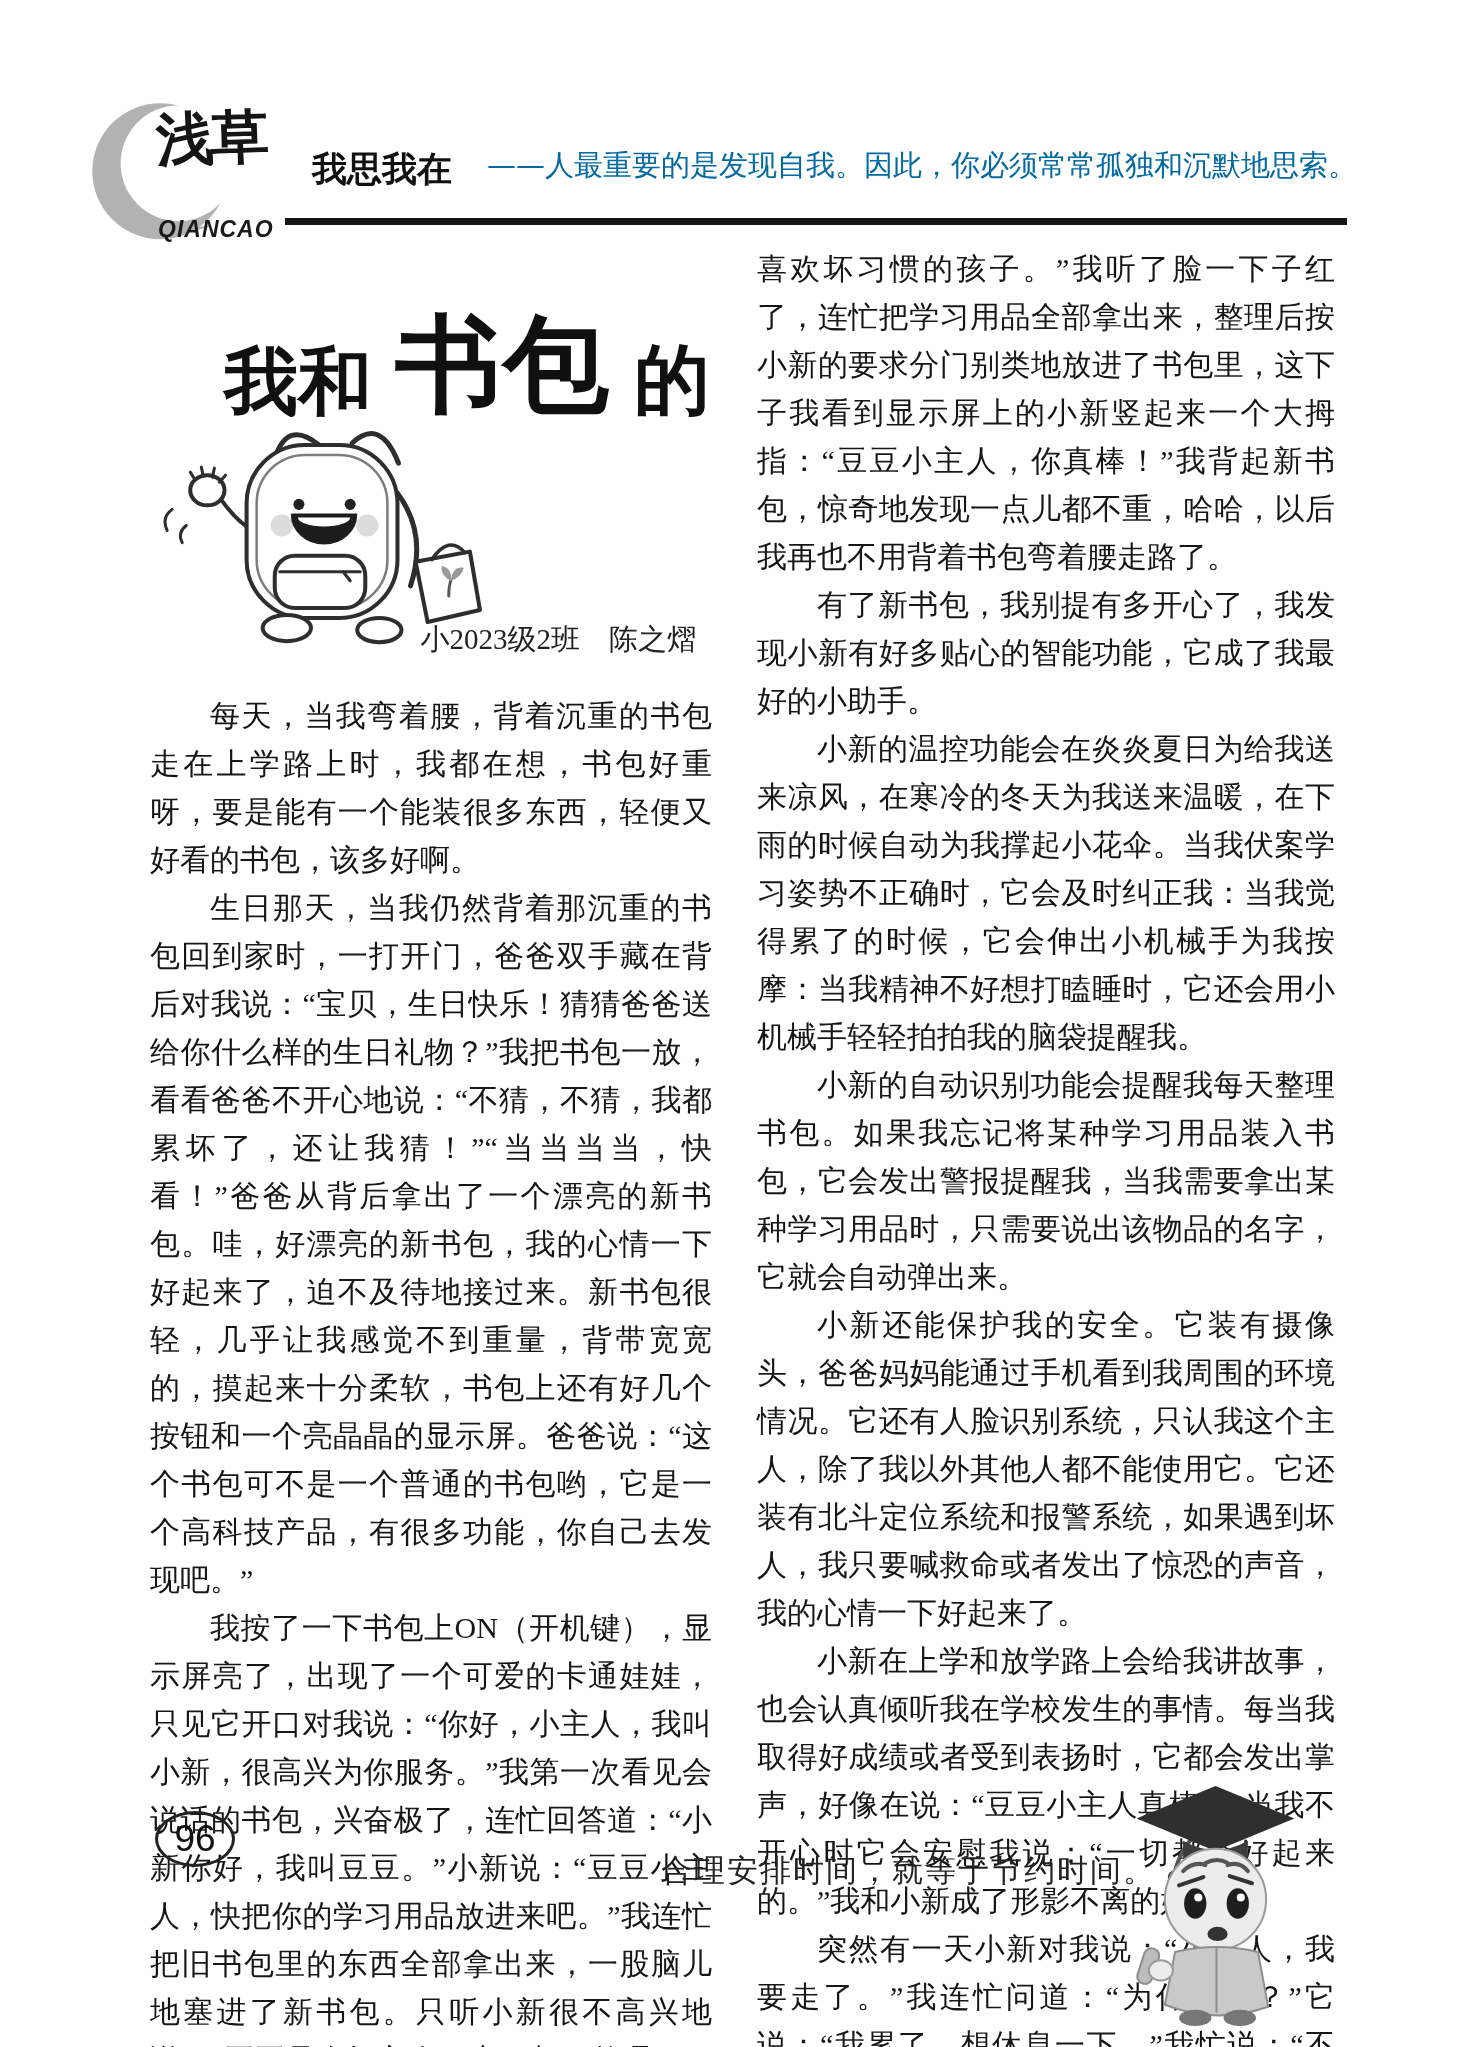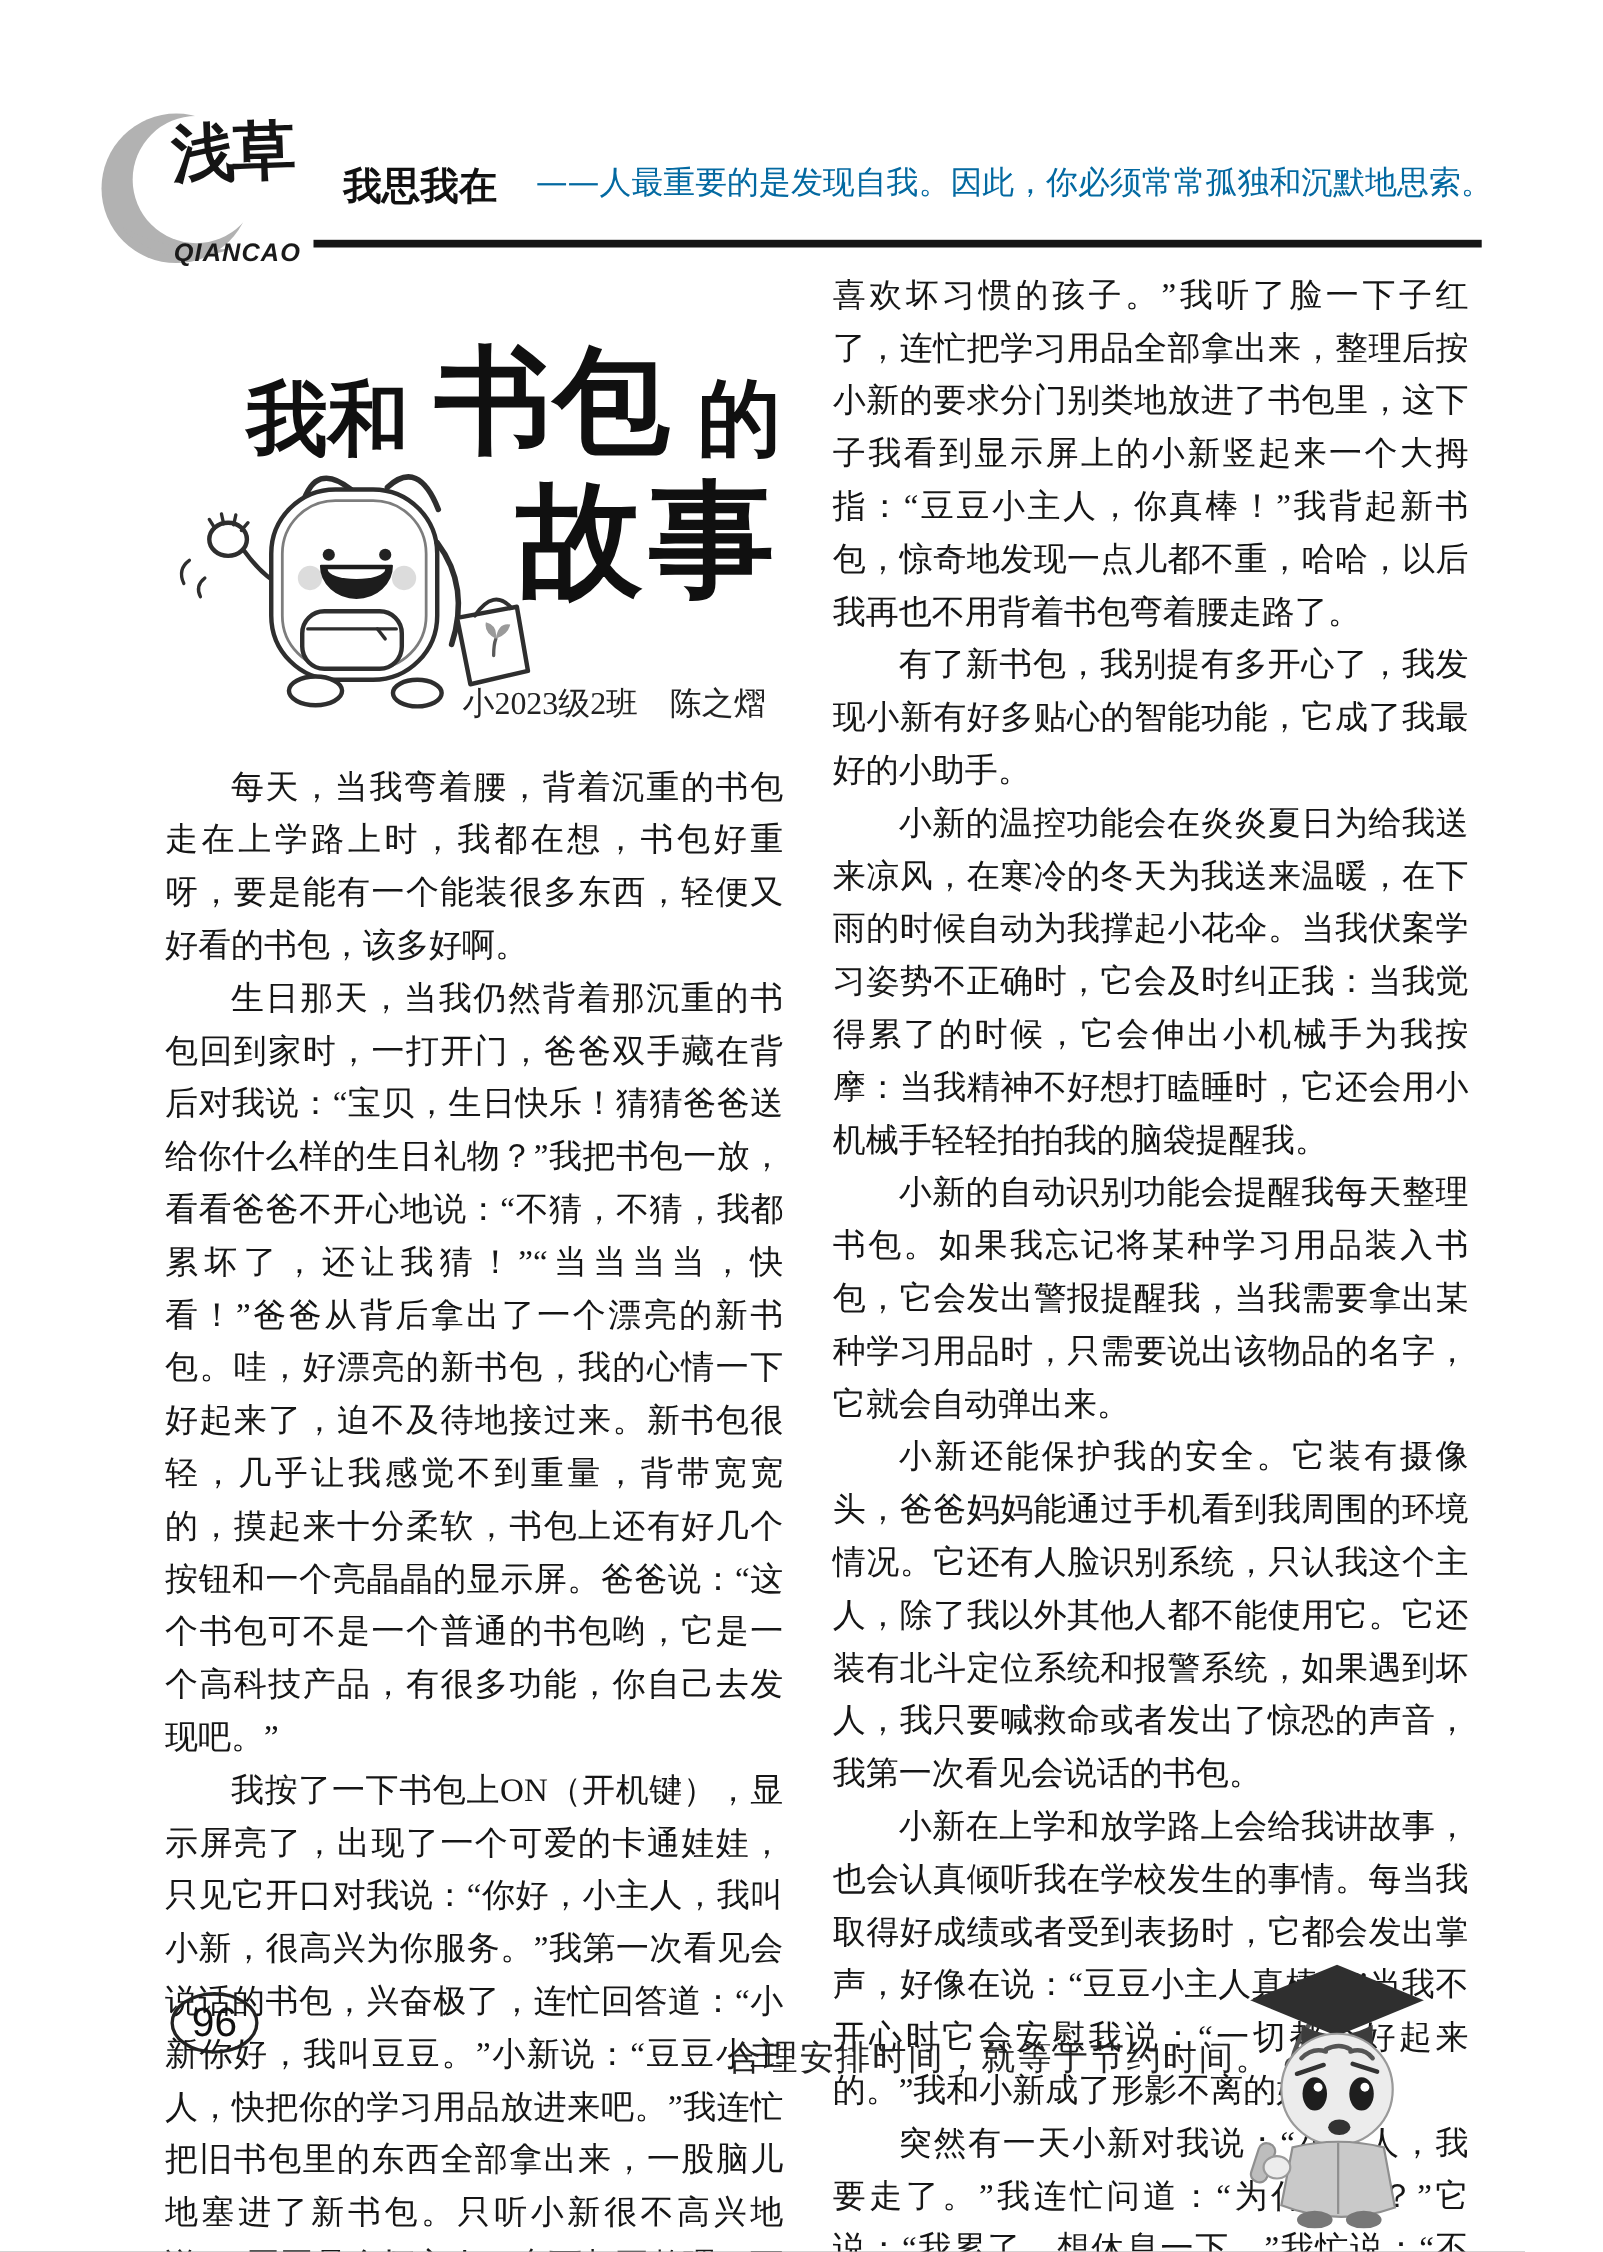--- a/index.html
+++ b/index.html
@@ -91,21 +91,20 @@
     <span class="tl-body">——人最重要的是发现自我。因此，你必须常常孤独和沉默地思索。</span>
   </div>
 
   <div class="header-rule"></div>
 
   <div class="title-line1">
     <span class="tseg-a">我和</span>
     <span class="tseg-b">书包</span>
     <span class="tseg-c">的</span>
   </div>
-  <div class="title-line2">故事</div>
 
   <svg class="backpack-illo" viewBox="0 0 340 235" aria-hidden="true">
     <g stroke="#2e2e2e" stroke-width="4" fill="#ffffff" stroke-linecap="round" stroke-linejoin="round">
       <path d="M26,96 q-11,8 -5,21" fill="none" stroke-width="3"></path>
       <path d="M40,112 q-9,7 -4,17" fill="none" stroke-width="3"></path>
       <path d="M76,88 Q92,110 108,118" fill="none"></path>
       <ellipse cx="61" cy="77" rx="17" ry="15"></ellipse>
       <path d="M49,67 l-5,-8 M57,63 l-2,-9 M66,64 l2,-9 M73,69 l6,-7" stroke-width="3" fill="none"></path>
       <path d="M128,46 Q140,6 172,32" fill="none" stroke-width="5"></path>
       <path d="M205,30 Q233,4 251,50" fill="none" stroke-width="5"></path>
@@ -136,21 +135,21 @@
     <p>每天，当我弯着腰，背着沉重的书包走在上学路上时，我都在想，书包好重呀，要是能有一个能装很多东西，轻便又好看的书包，该多好啊。</p>
     <p>生日那天，当我仍然背着那沉重的书包回到家时，一打开门，爸爸双手藏在背后对我说：“宝贝，生日快乐！猜猜爸爸送给你什么样的生日礼物？”我把书包一放，看看爸爸不开心地说：“不猜，不猜，我都累坏了，还让我猜！”“当当当当，快看！”爸爸从背后拿出了一个漂亮的新书包。哇，好漂亮的新书包，我的心情一下好起来了，迫不及待地接过来。新书包很轻，几乎让我感觉不到重量，背带宽宽的，摸起来十分柔软，书包上还有好几个按钮和一个亮晶晶的显示屏。爸爸说：“这个书包可不是一个普通的书包哟，它是一个高科技产品，有很多功能，你自己去发现吧。”</p>
     <p>我按了一下书包上ON（开机键），显示屏亮了，出现了一个可爱的卡通娃娃，只见它开口对我说：“你好，小主人，我叫小新，很高兴为你服务。”我第一次看见会说话的书包，兴奋极了，连忙回答道：“小新你好，我叫豆豆。”小新说：“豆豆小主人，快把你的学习用品放进来吧。”我连忙把旧书包里的东西全部拿出来，一股脑儿地塞进了新书包。只听小新很不高兴地说：“豆豆是个坏主人，东西都不整理一下就放进来了，小新不开心，小新不</p>
   </div>
 
   <div class="col col-right">
     <p class="no-indent">喜欢坏习惯的孩子。”我听了脸一下子红了，连忙把学习用品全部拿出来，整理后按小新的要求分门别类地放进了书包里，这下子我看到显示屏上的小新竖起来一个大拇指：“豆豆小主人，你真棒！”我背起新书包，惊奇地发现一点儿都不重，哈哈，以后我再也不用背着书包弯着腰走路了。</p>
     <p>有了新书包，我别提有多开心了，我发现小新有好多贴心的智能功能，它成了我最好的小助手。</p>
     <p>小新的温控功能会在炎炎夏日为给我送来凉风，在寒冷的冬天为我送来温暖，在下雨的时候自动为我撑起小花伞。当我伏案学习姿势不正确时，它会及时纠正我：当我觉得累了的时候，它会伸出小机械手为我按摩：当我精神不好想打瞌睡时，它还会用小机械手轻轻拍拍我的脑袋提醒我。</p>
     <p>小新的自动识别功能会提醒我每天整理书包。如果我忘记将某种学习用品装入书包，它会发出警报提醒我，当我需要拿出某种学习用品时，只需要说出该物品的名字，它就会自动弹出来。</p>
-    <p>小新还能保护我的安全。它装有摄像头，爸爸妈妈能通过手机看到我周围的环境情况。它还有人脸识别系统，只认我这个主人，除了我以外其他人都不能使用它。它还装有北斗定位系统和报警系统，如果遇到坏人，我只要喊救命或者发出了惊恐的声音，我第一次看见会说话的书包。</p>
+    <p>小新还能保护我的安全。它装有摄像头，爸爸妈妈能通过手机看到我周围的环境情况。它还有人脸识别系统，只认我这个主人，除了我以外其他人都不能使用它。它还装有北斗定位系统和报警系统，如果遇到坏人，我只要喊救命或者发出了惊恐的声音，我的心情一下好起来了。</p>
     <p>小新在上学和放学路上会给我讲故事，也会认真倾听我在学校发生的事情。每当我取得好成绩或者受到表扬时，它都会发出掌声，好像在说：“豆豆小主人真棒！”当我不开心时它会安慰我说：“一切都会好起来的。”我和小新成了形影不离的好朋友。</p>
     <p>突然有一天小新对我说：“小主人，我要走了。”我连忙问道：“为什么呀？”它说：“我累了，想休息一下。”我忙说：“不要</p>
   </div>
 
   <div class="page-num">96</div>
   <div class="motto">合理安排时间，就等于节约时间。</div>
 
   <svg class="mascot" viewBox="0 0 185 245" aria-hidden="true">
     <path d="M92,40 Q60,60 52,92" stroke="#555555" stroke-width="4" fill="none"></path>
     <circle cx="52" cy="98" r="7" fill="#444444"></circle>

